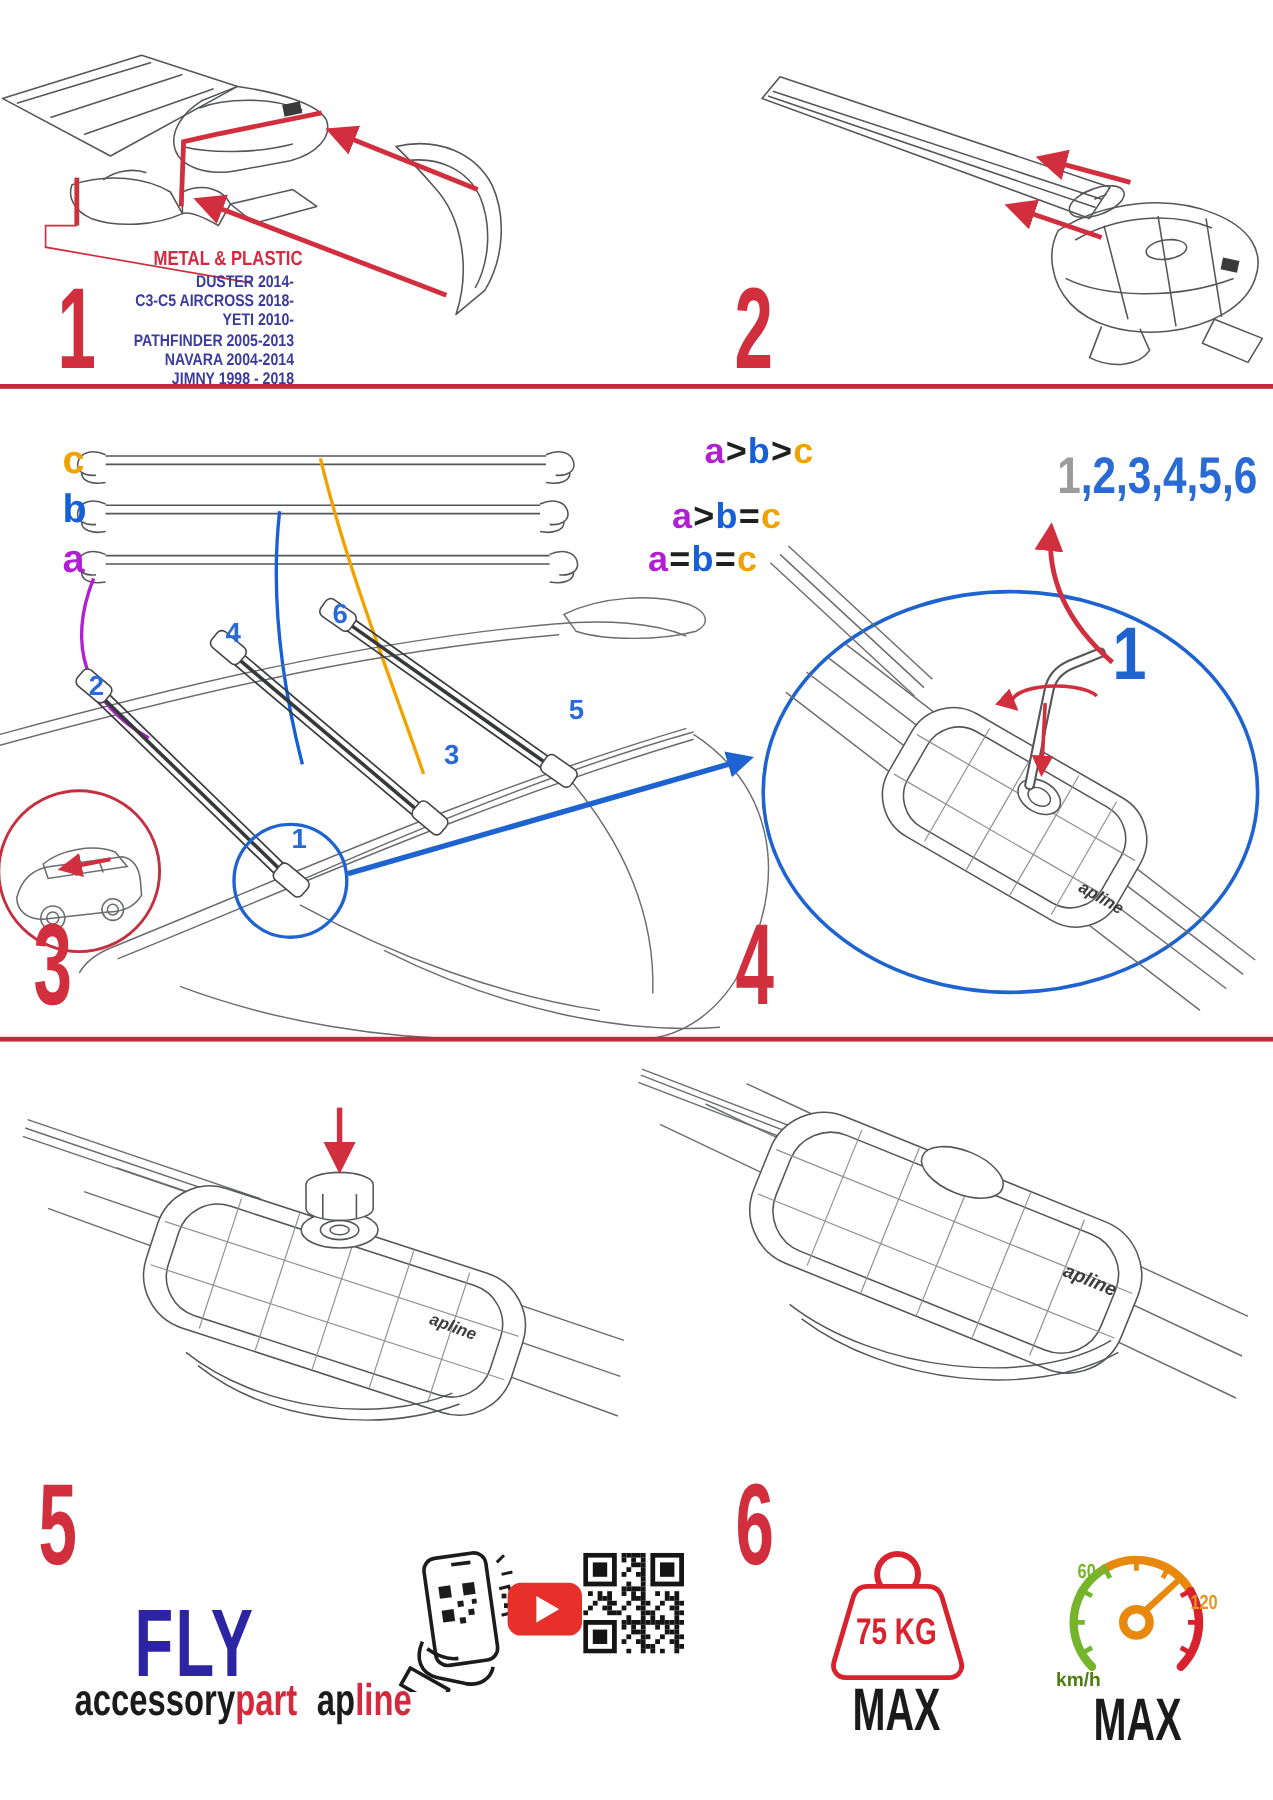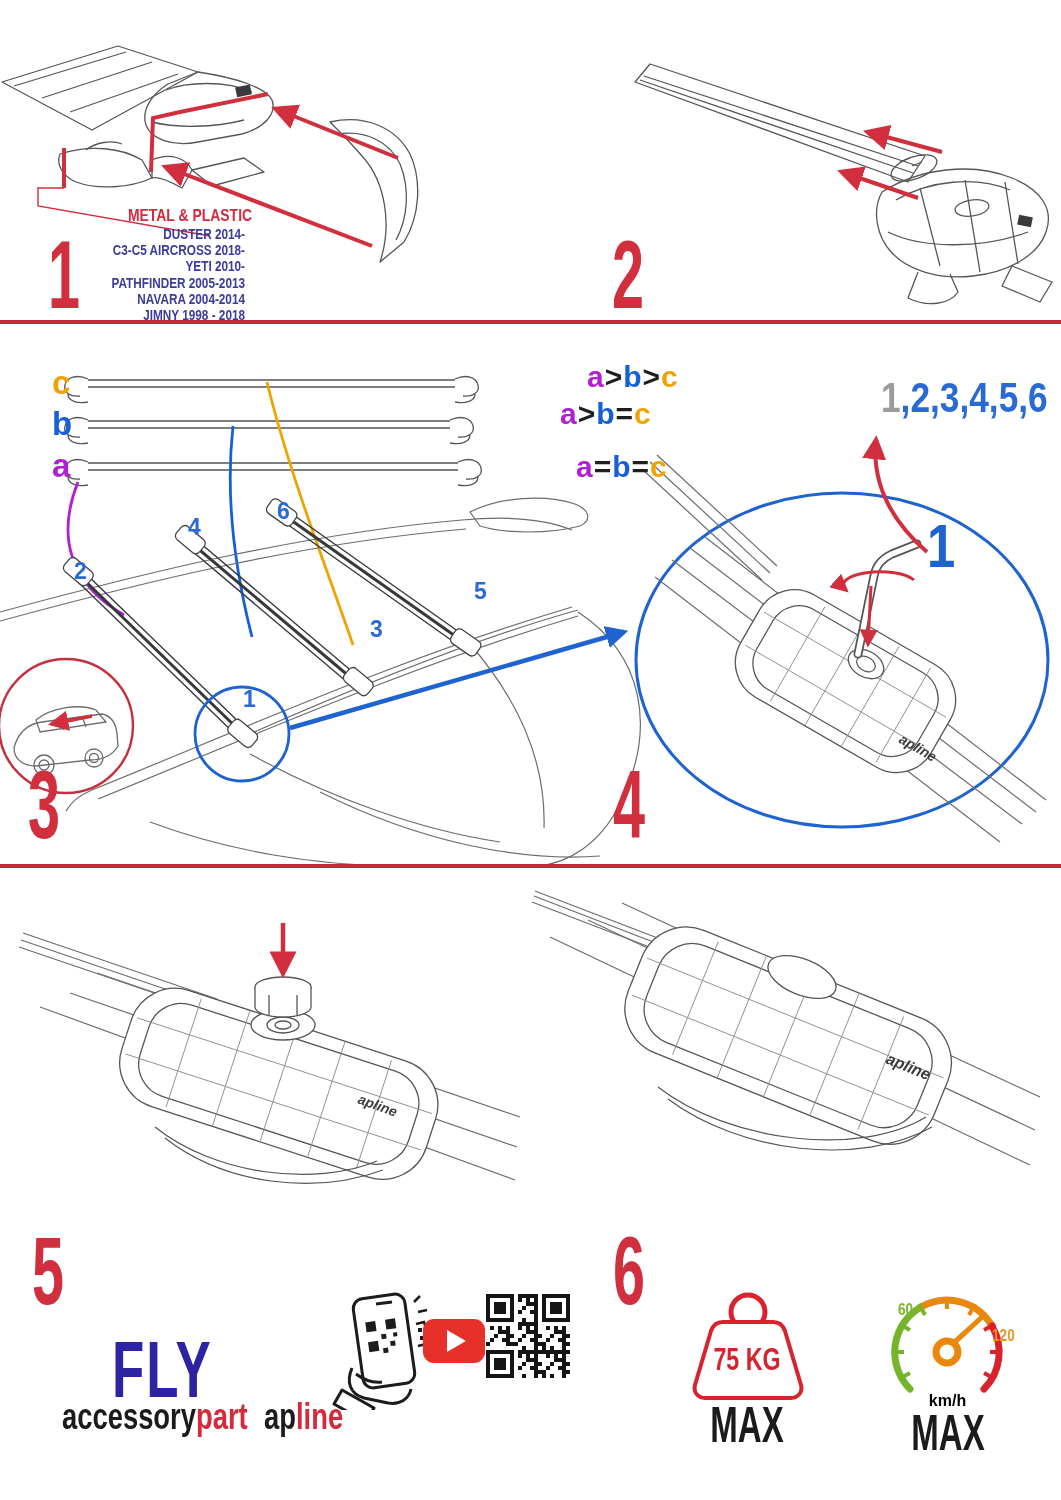--- a/index.html
+++ b/index.html
@@ -36,21 +36,21 @@
   .tagline .k{color:#1b1b1b}.tagline .r{color:#d5293d}.tagline .gap{display:inline-block;width:22px;}
   
   .wkg{position:absolute;left:672px;top:1344px;width:150px;text-align:center;color:#d8232e;
        font-weight:700;font-size:31px;line-height:1;transform:scaleX(.75);transform-origin:center top;}
   .maxl{position:absolute;width:150px;text-align:center;color:#1b1b1b;font-weight:700;font-size:50px;
         line-height:1;transform:scaleX(.66);transform-origin:center top;}
   .sp60{position:absolute;left:898px;top:1300px;color:#76b52b;font-weight:700;font-size:17px;
         transform:scaleX(.8);transform-origin:left top;}
   .sp120{position:absolute;left:992px;top:1326px;color:#e8951d;font-weight:700;font-size:17px;
         transform:scaleX(.8);transform-origin:left top;}
-  .kmh{position:absolute;left:880px;top:1392px;width:135px;text-align:center;color:#000000;
+  .kmh{position:absolute;left:880px;top:1392px;width:135px;text-align:left;color:#4d7c0f;
        font-weight:700;font-size:16px;}
   .footlogo{font-style:italic;font-weight:700;font-size:14px;fill:#3c3c3c;
             font-family:"Liberation Sans",sans-serif;}
 </style>
 </head>
 <body>
 
 <div class="canvas">
 
   <svg class="abs art" style="left:0;top:30px" width="460" height="290" viewBox="0 0 460 290">
@@ -245,24 +245,24 @@
     <path d="M927,230 C888,196 872,158 876,118" stroke="#d12e3e" stroke-width="4" fill="none" marker-end="url(#ram)"></path>
   </svg>
 
   <div class="barlbl" style="left:52px;top:366px;color:#f0a300">c</div>
   <div class="barlbl" style="left:52px;top:407px;color:#1560d8">b</div>
   <div class="barlbl" style="left:52px;top:449px;color:#b11fd3">a</div>
 
   <div class="lg" style="left:587px;top:362px">
     <span class="a">a</span><span class="op">&gt;</span><span class="b">b</span><span class="op">&gt;</span><span class="c">c</span>
   </div>
-  <div class="lg" style="left:560px;top:399px">
+  <div class="lg" style="left:560px;top:416px">
     <span class="a">a</span><span class="op">&gt;</span><span class="b">b</span><span class="op">=</span><span class="c">c</span>
   </div>
-  <div class="lg" style="left:576px;top:452px">
+  <div class="lg" style="left:540px;top:452px">
     <span class="a">a</span><span class="op">=</span><span class="b">b</span><span class="op">=</span><span class="c">c</span>
   </div>
 
   <div class="mk" style="left:74px;top:560px">2</div>
   <div class="mk" style="left:188px;top:516px">4</div>
   <div class="mk" style="left:277px;top:500px">6</div>
   <div class="mk" style="left:243px;top:688px">1</div>
   <div class="mk" style="left:370px;top:618px">3</div>
   <div class="mk" style="left:474px;top:580px">5</div>
 

